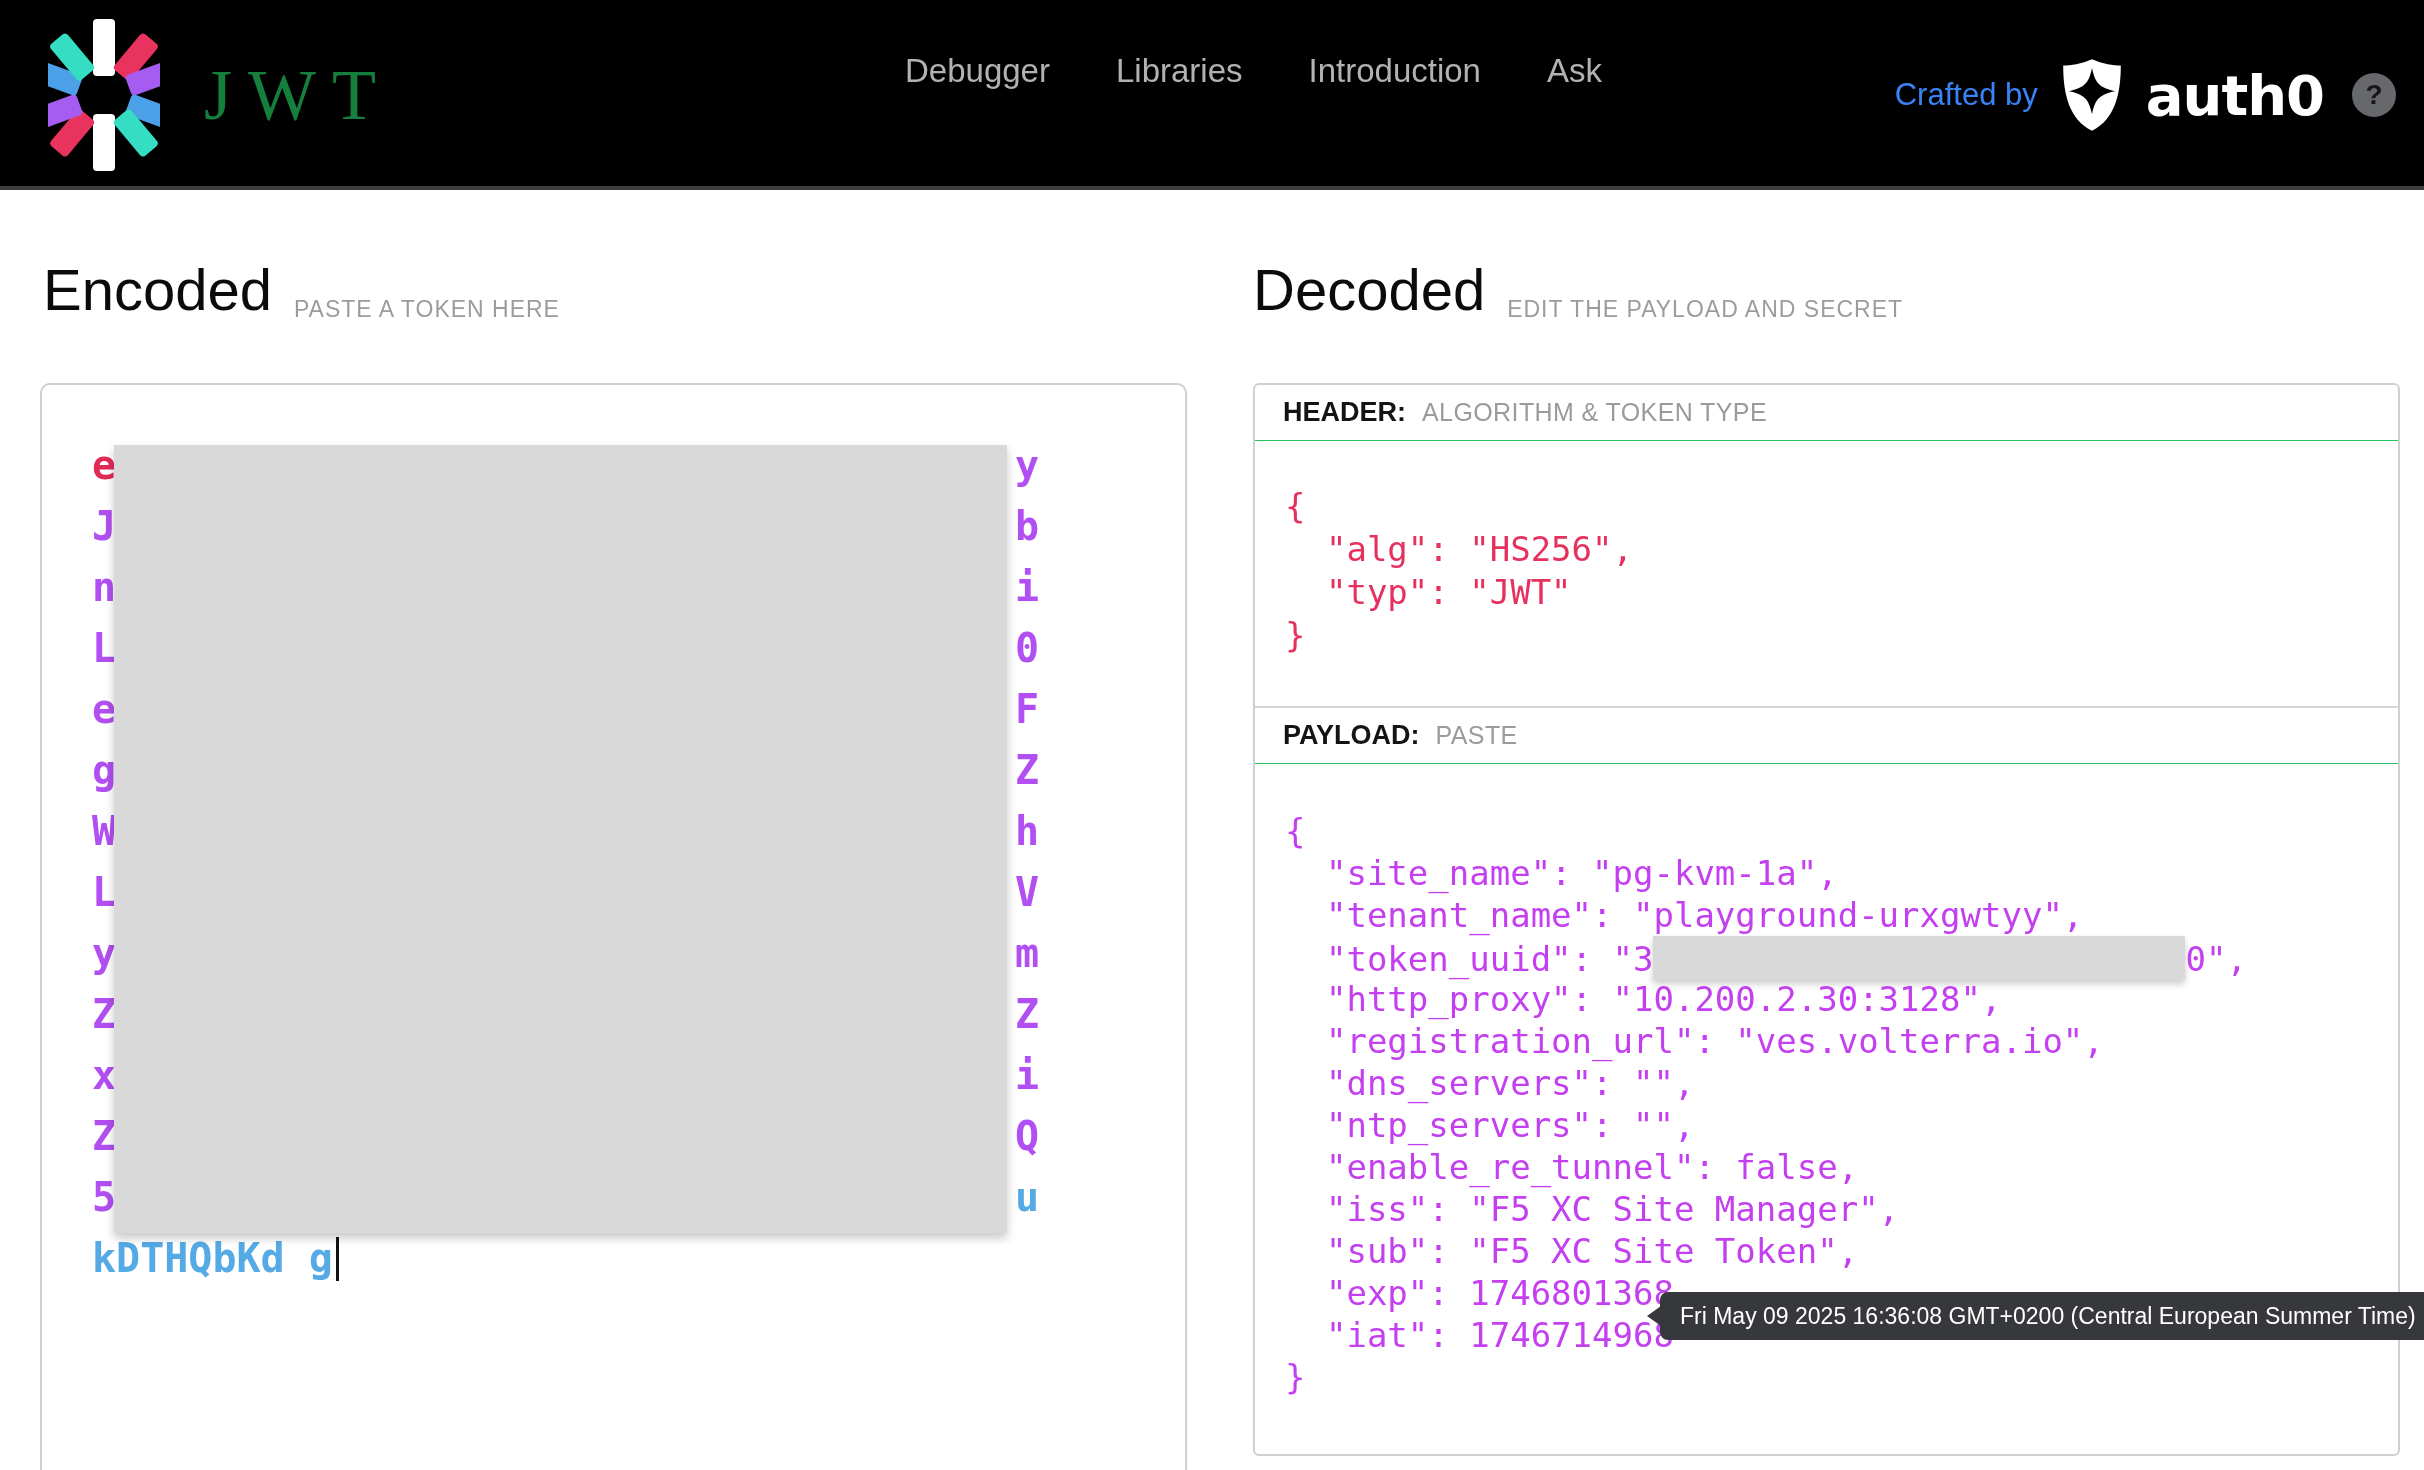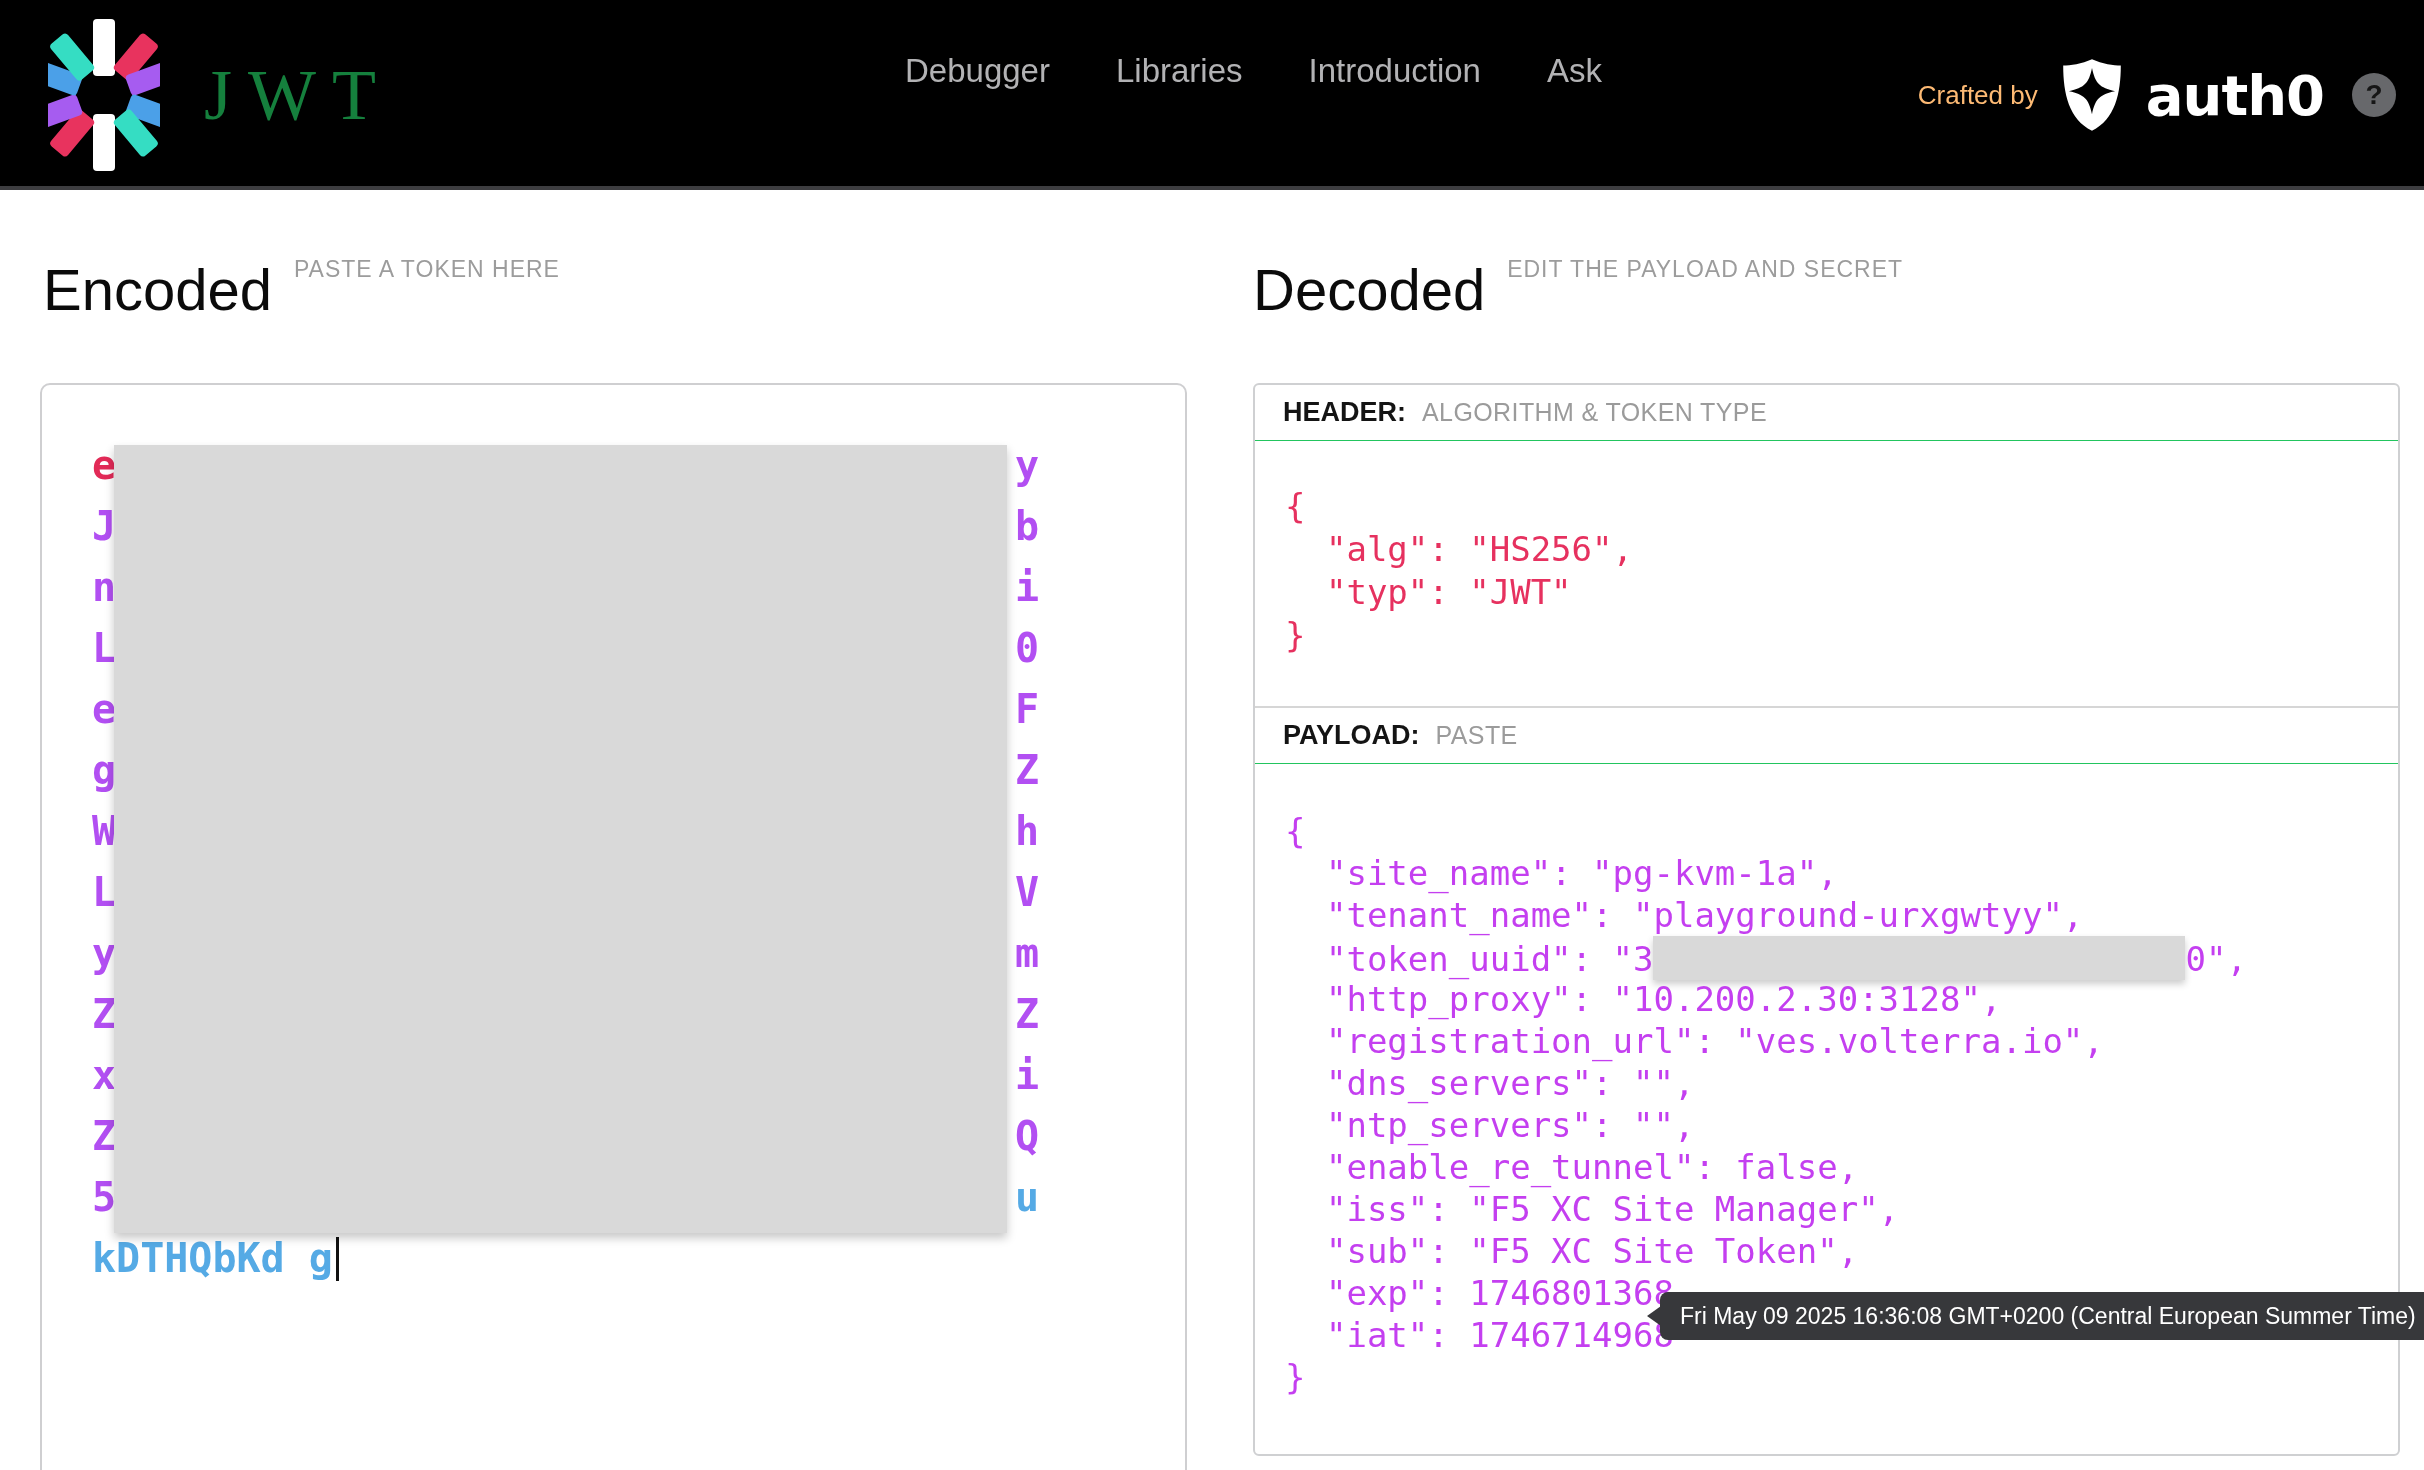--- a/index.html
+++ b/index.html
@@ -13,29 +13,29 @@
     display:flex; align-items:center; }
   .brand { position:absolute; left:48px; top:0; height:190px;
     display:flex; align-items:center; gap:44px; cursor:pointer; }
   .brand-text { color:#15803d; font-size:72px; letter-spacing:16px;
     font-weight:400; font-family:Liberation Serif, serif; }
   .main-nav { position:absolute; left:905px; top:0; height:141px;
     display:flex; align-items:center; gap:66px; }
   .nav-link { color:#b2b2b4; font-size:33px; text-decoration:none; cursor:pointer; }
   .crafted { position:absolute; right:28px; top:0; height:190px;
     display:flex; align-items:center; gap:22px; }
-  .crafted-text { color:#fdba74; font-size:26px; }
+  .crafted-text { color:#3b82f6; font-size:31px; }
   .auth0-word { color:#fff; font-size:56px; font-weight:700; letter-spacing:-1px;
     font-family:"DejaVu Sans", sans-serif; }
   .help { width:44px; height:44px; border-radius:50%; background:#67686b;
     color:#161616; font-size:28px; font-weight:700; display:flex;
     align-items:center; justify-content:center; cursor:pointer; margin-left:6px; }
 
   
-  .sec-title { position:absolute; top:256px; display:flex; align-items:flex-start; gap:22px; }
+  .sec-title { position:absolute; top:256px; display:flex; align-items:flex-end; gap:22px; }
   .sec-title.enc { left:43px; }
   .sec-title.dec { left:1253px; }
   .sec-title h1 { font-size:58px; font-weight:400; color:#0b0b0b; }
   .sec-sub { font-size:23px; color:#9c9c9c; letter-spacing:1px; }
 
   
   .encoded-panel { position:absolute; left:40px; top:383px; width:1147px; height:1160px;
     background:#fff; border:2px solid #cfcfd1; border-radius:10px; cursor:text; }
   .token-area { position:absolute; left:50px; top:50px; width:947px;
     font-family:"DejaVu Sans Mono", monospace; font-size:40px; font-weight:700; }

